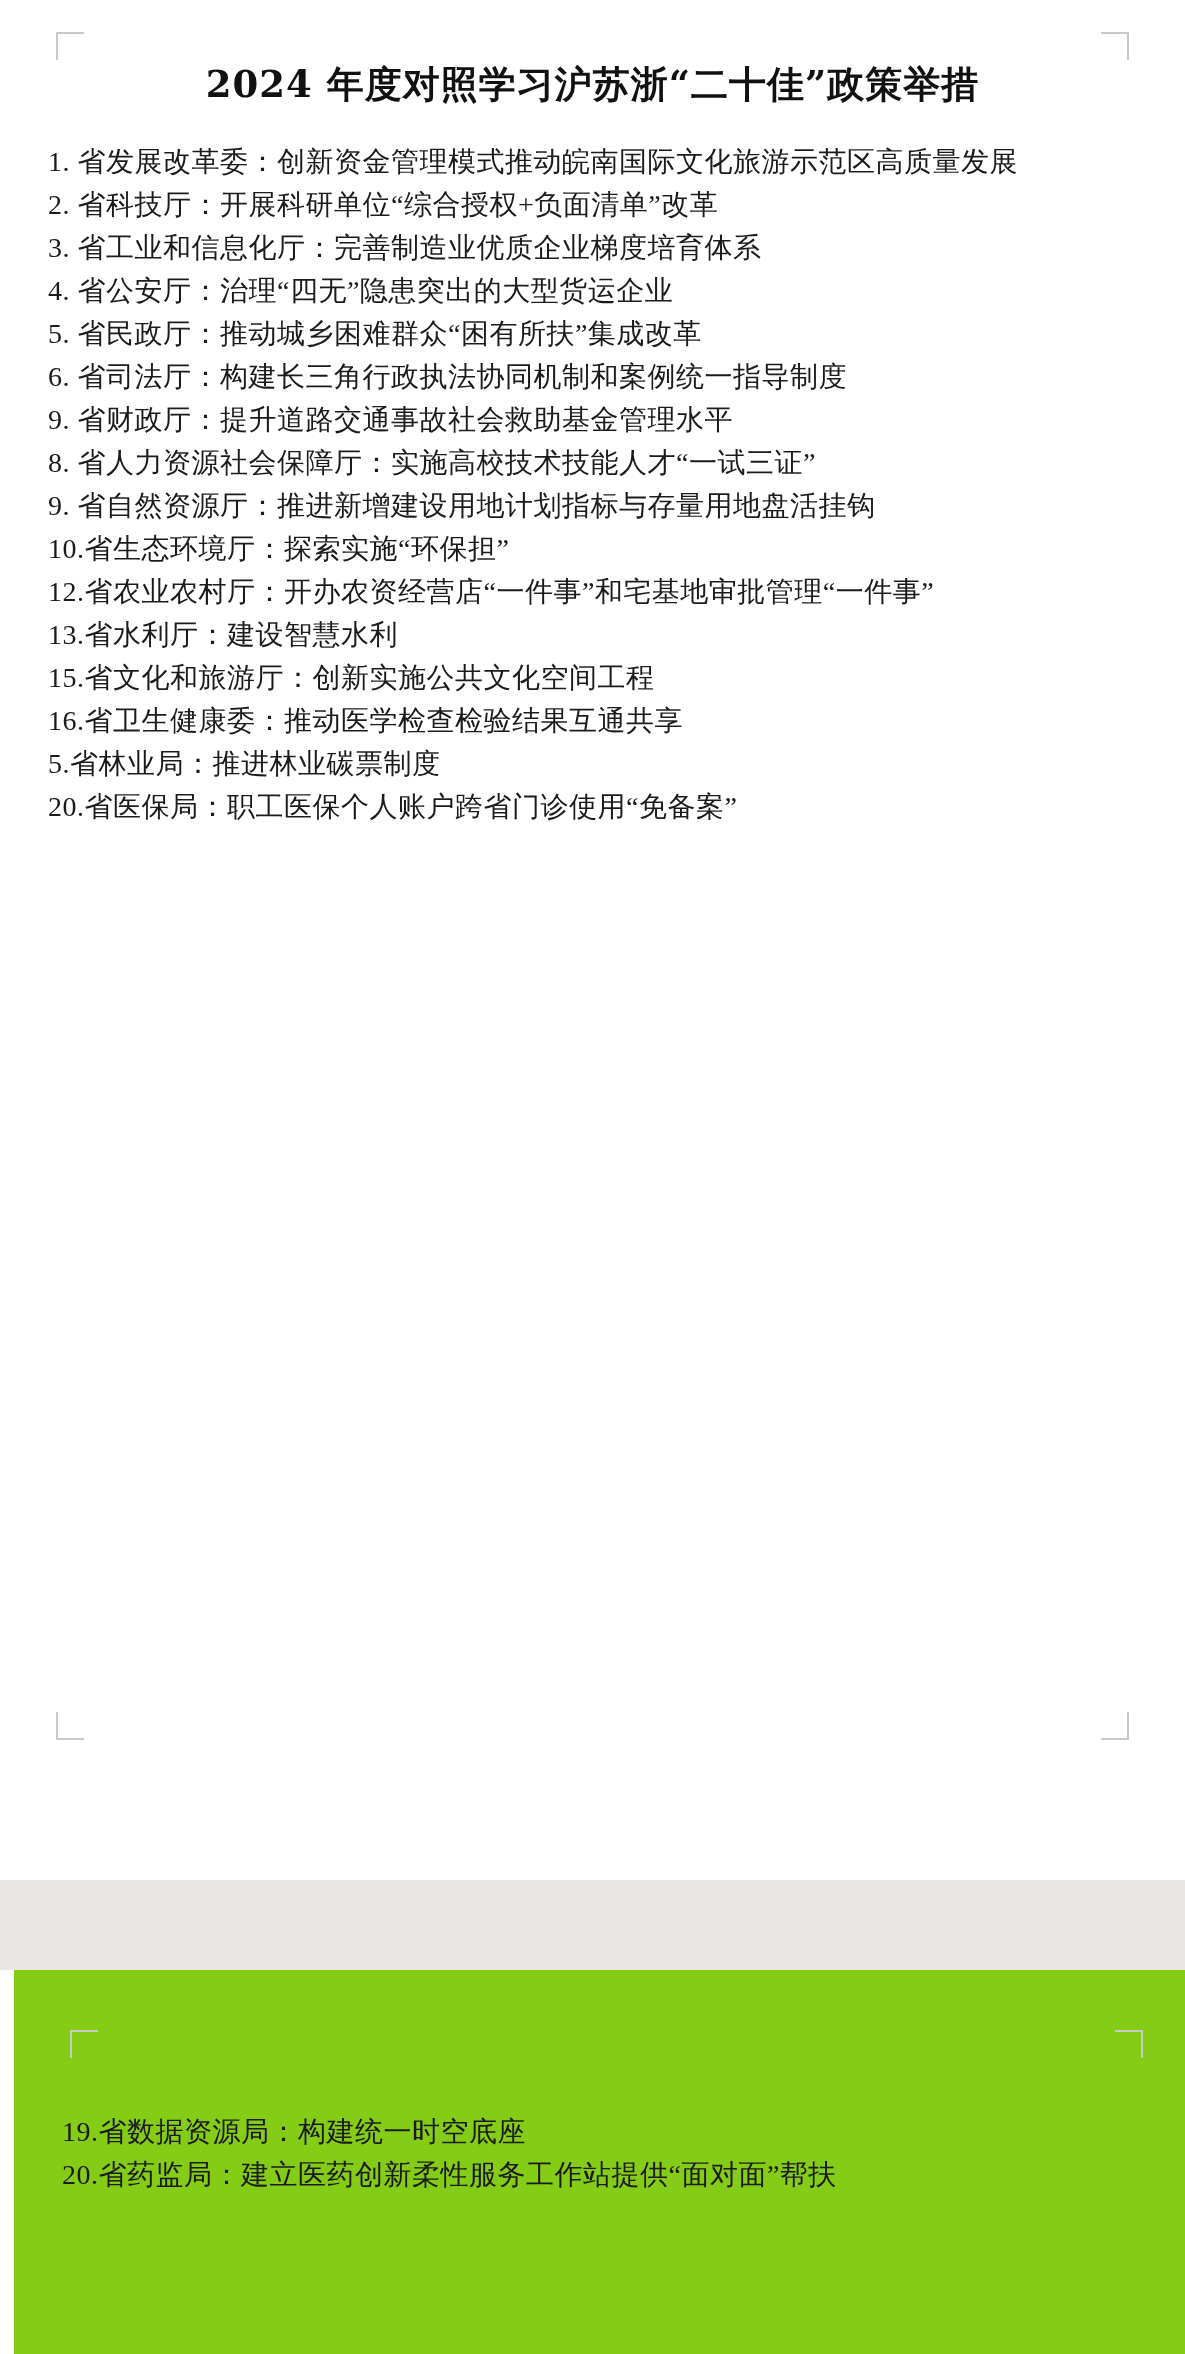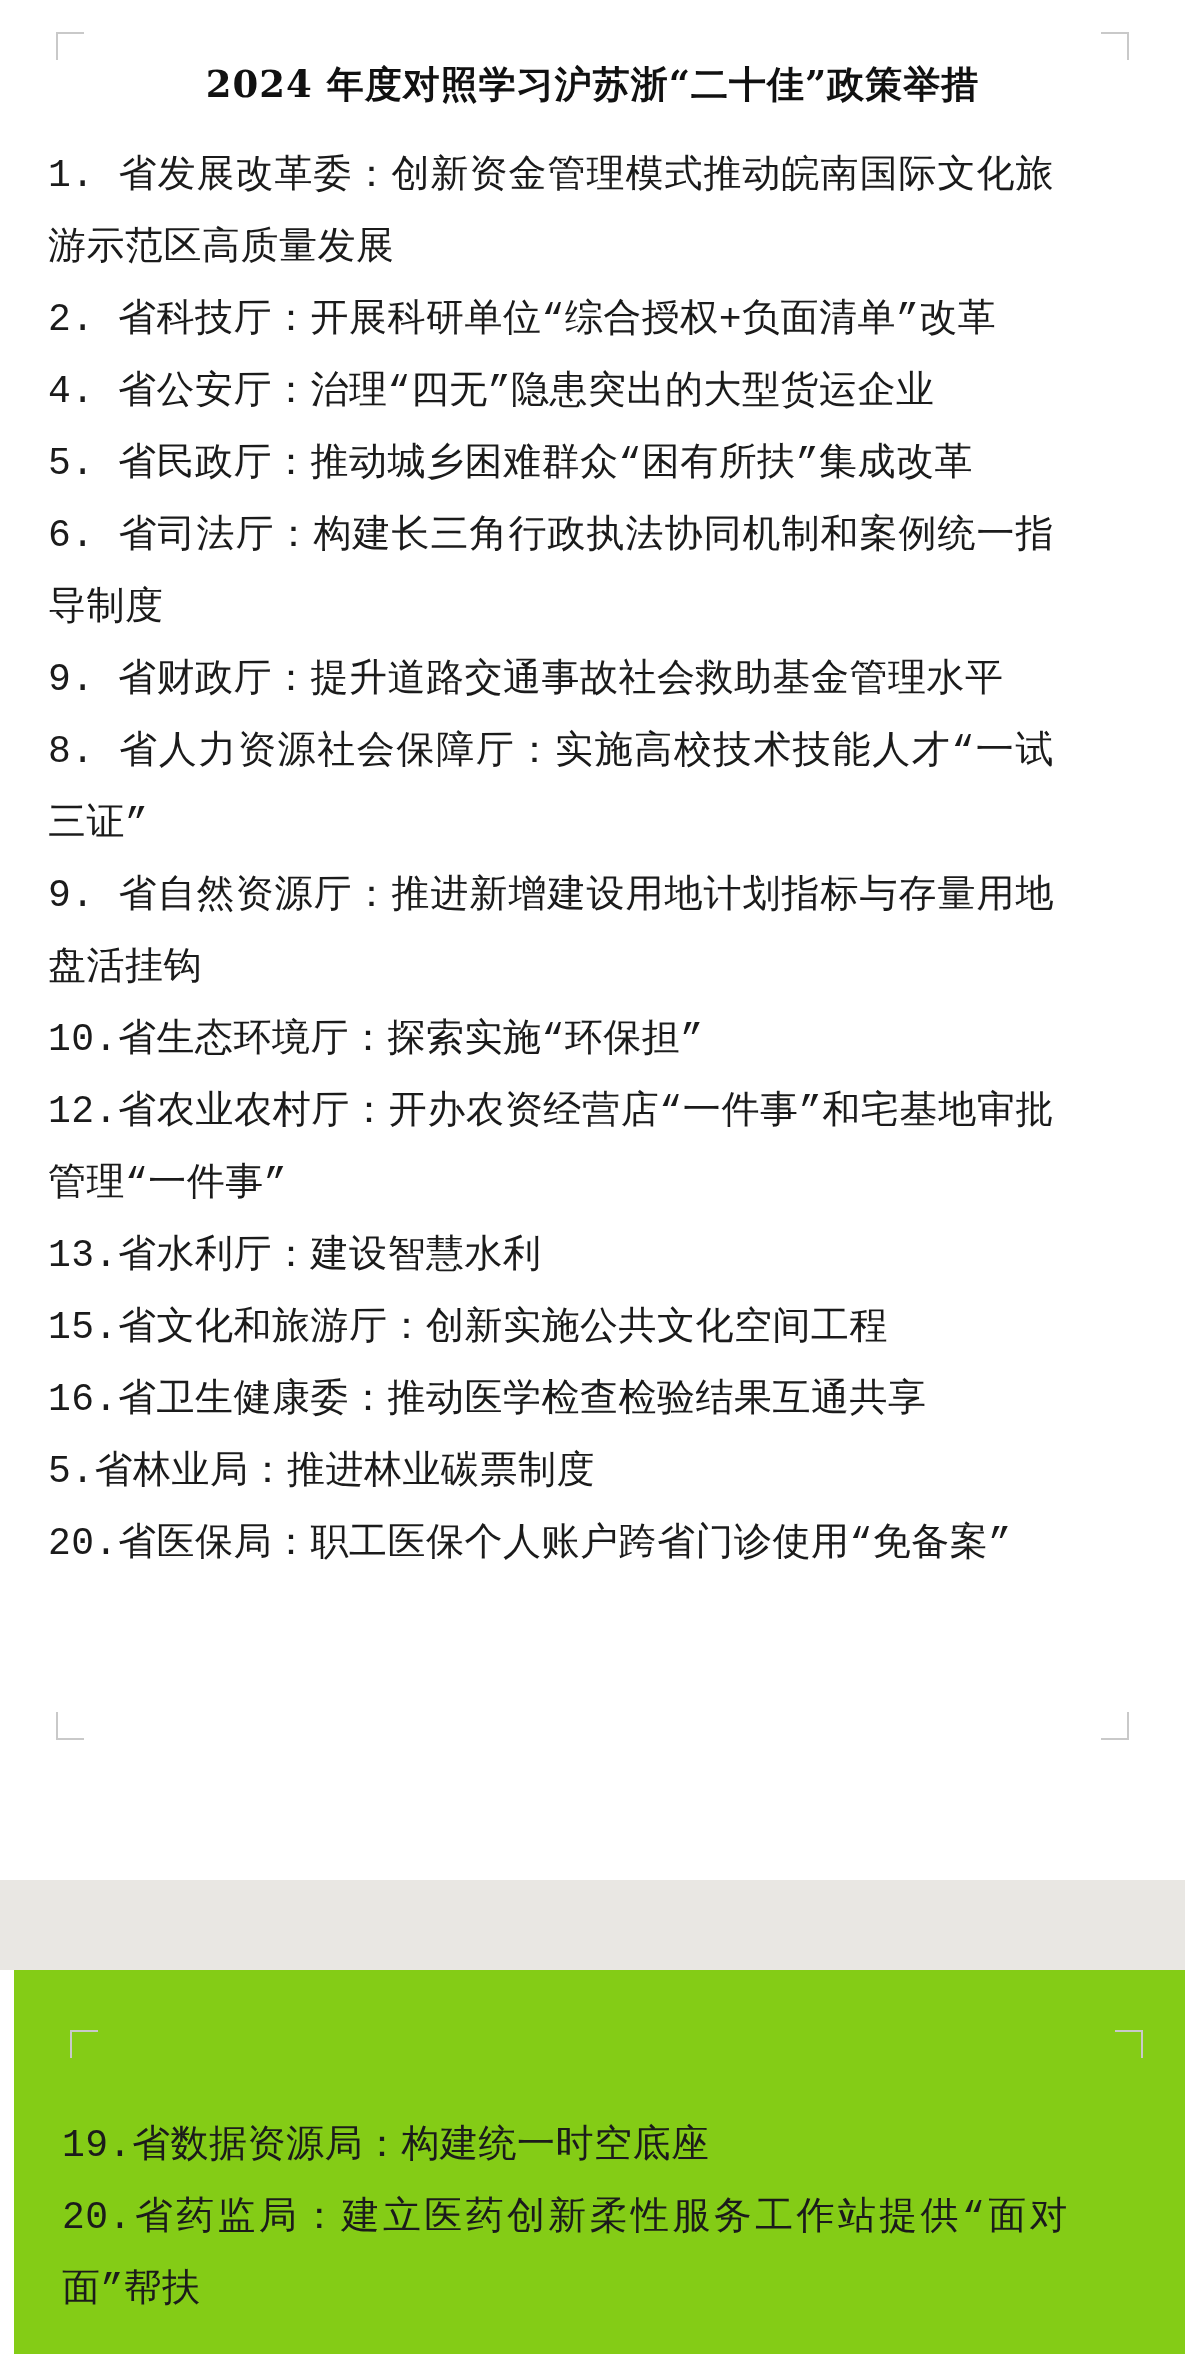--- a/index.html
+++ b/index.html
@@ -62,29 +62,28 @@
     color: #111111;
   }
 
   .body-block {
     position: absolute;
     left: 48px;
     top: 118px;
     width: 1006px;
   }
   .item {
-    font-size: 38px;
-    line-height: 72px;
+    font-size: 28px;
+    line-height: 43px;
     color: #1b1b1b;
     letter-spacing: 0.5px;
     text-align: justify;
     margin: 0;
     padding: 0;
     white-space: normal;
-    font-family: Liberation Mono, monospace;
   }
   .hl-wrap {
     position: relative;
   }
   .hl-box {
     position: absolute;
     left: -10px;
     right: 4px;
     top: 4px;
     height: 46px;
@@ -130,20 +129,21 @@
     <div class="crop tl"></div>
     <div class="crop tr"></div>
     <div class="crop bl"></div>
     <div class="crop br"></div>
 
     <div class="doc-title">2024 年度对照学习沪苏浙“二十佳”政策举措</div>
 
     <div class="body-block">
       <p class="item">1. 省发展改革委：创新资金管理模式推动皖南国际文化旅游示范区高质量发展</p>
       <p class="item">2. 省科技厅：开展科研单位“综合授权+负面清单”改革</p>
+      <p class="item">3. 省工业和信息化厅：完善制造业优质企业梯度培育体系</p>
       <p class="item">4. 省公安厅：治理“四无”隐患突出的大型货运企业</p>
       <p class="item">5. 省民政厅：推动城乡困难群众“困有所扶”集成改革</p>
       <p class="item">6. 省司法厅：构建长三角行政执法协同机制和案例统一指导制度</p>
       <p class="item">9. 省财政厅：提升道路交通事故社会救助基金管理水平</p>
       <p class="item">8. 省人力资源社会保障厅：实施高校技术技能人才“一试三证”</p>
       <p class="item">9. 省自然资源厅：推进新增建设用地计划指标与存量用地盘活挂钩</p>
       <p class="item">10.省生态环境厅：探索实施“环保担”</p>
 
 
       <p class="item">12.省农业农村厅：开办农资经营店“一件事”和宅基地审批管理“一件事”</p>

